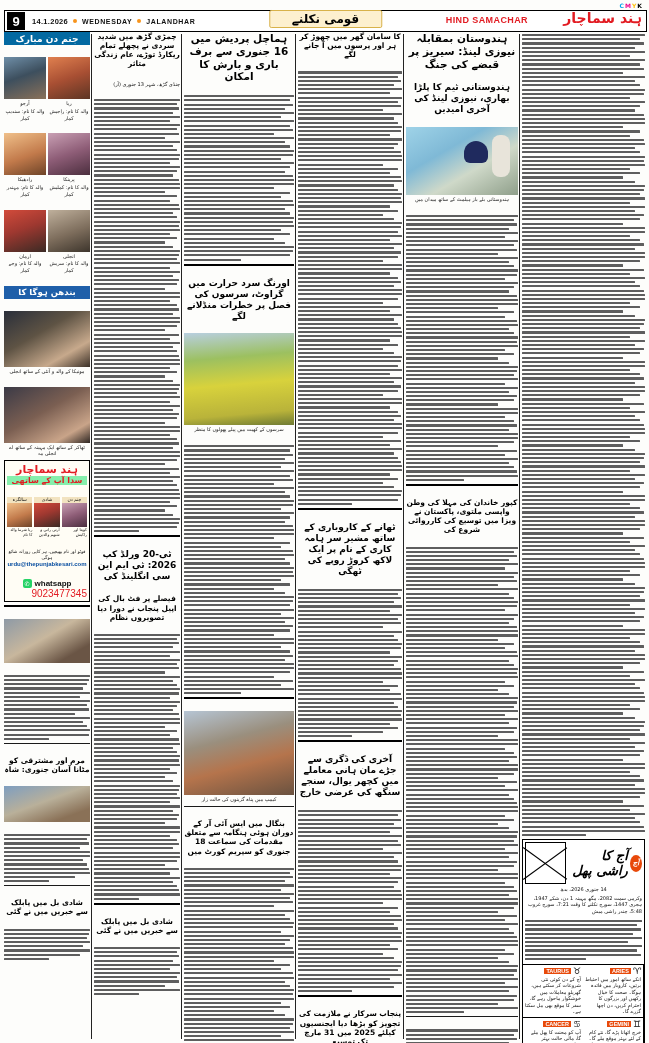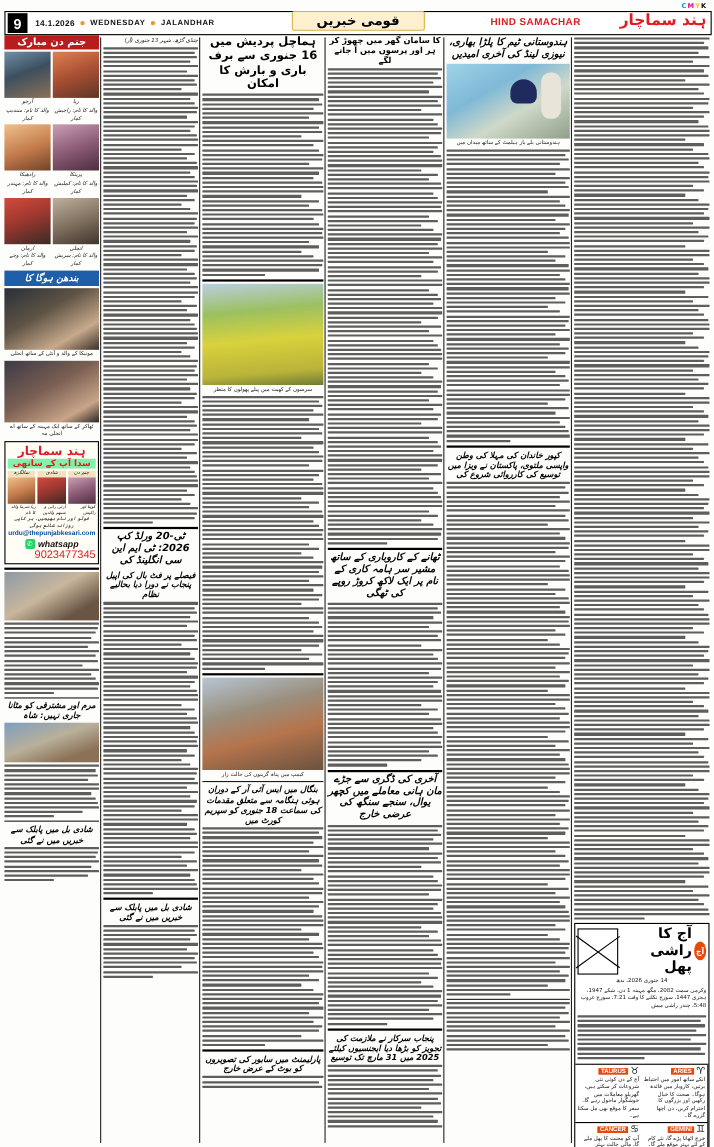--- a/index.html
+++ b/index.html
@@ -36,21 +36,21 @@
   
   .col{position:absolute;top:32px;}
   .c1{left:4px;width:86px;}
   .c2{left:94px;width:86px;}
   .c3{left:184px;width:110px;}
   .c4{left:298px;width:104px;}
   .c5{left:406px;width:112px;}
   .c6{left:522px;width:123px;}
 
   
-  .banner-red{background:#b91c1c;color:#fff;text-align:center;font-weight:bold;font-size:9px;direction:rtl;padding:1.5px 0;}
+  .banner-red{background:#0369a1;color:#fff;text-align:center;font-weight:bold;font-size:9px;direction:rtl;padding:1.5px 0;}
   .banner-blue{background:#1f5fa9;color:#fff;text-align:center;font-weight:bold;font-size:8.5px;direction:rtl;padding:1.5px 0;}
 
   
   .photo{background:#c9c5bd;position:relative;overflow:hidden;}
   .photo.kid1{background:linear-gradient(160deg,#6f8fa8 0%,#3d4f5e 45%,#8a7159 100%);}
   .photo.kid2{background:linear-gradient(160deg,#e0804f 0%,#a84f33 50%,#5d3524 100%);}
   .photo.kid3{background:linear-gradient(160deg,#f0c08a 0%,#c27a4b 55%,#6e4428 100%);}
   .photo.kid4{background:linear-gradient(160deg,#c9a0b4 0%,#8e5d77 50%,#4b2e3e 100%);}
   .photo.kid5{background:linear-gradient(160deg,#d24b3b 0%,#9e3830 45%,#3b2a24 100%);}
   .photo.kid6{background:linear-gradient(160deg,#bfb09c 0%,#7d6d5c 55%,#3d352c 100%);}
@@ -62,21 +62,21 @@
   .photo.leader{background:linear-gradient(150deg,#8e9aa6 0%,#c8b79d 45%,#6a5545 80%);}
   .photo.boat{background:linear-gradient(160deg,#7e9ec0 0%,#b9b09a 45%,#8a7157 80%);}
 
   .cap{font-size:5px;direction:rtl;text-align:center;line-height:1.35;color:#222;margin-top:1px;}
   .h-md{font-size:10.5px;text-align:center;}
   .h-sm{font-size:9px;}
   .h-xs{font-size:7.5px;}
 
   
   .horo{border:1px solid #000;background:#fff;}
-  .horo-head{display:flex;align-items:center;justify-content:space-between;padding:2px;}
+  .horo-head{display:flex;align-items:center;justify-content:space-between;padding:2px;font-style:italic;}
   .kundli{width:54px;height:40px;border:1px solid #000;position:relative;background:#fff;}
   .kundli:before,.kundli:after{content:"";position:absolute;background:#000;}
   .kundli:before{width:140%;height:1px;left:-20%;top:50%;transform:rotate(36deg);}
   .kundli:after{width:140%;height:1px;left:-20%;top:50%;transform:rotate(-36deg);}
   .kundli i{position:absolute;background:#000;}
   .kundli i.a{width:100%;height:1px;top:50%;left:0;opacity:0;}
   .aaj{font-size:13px;font-weight:bold;color:#000;direction:rtl;}
   .aaj-badge{width:17px;height:17px;border-radius:50%;background:#e8490a;color:#fff;font-size:7px;display:flex;align-items:center;justify-content:center;font-weight:bold;}
   .zrow{display:flex;border-top:1px solid #000;}
   .zcell{flex:1;padding:2px;position:relative;min-height:44px;}
@@ -90,41 +90,41 @@
   .ad-logo{text-align:center;font-size:11px;font-weight:bold;color:#e21b22;direction:rtl;}
   .ad-sub{text-align:center;font-size:8px;font-weight:bold;color:#e21b22;direction:rtl;background:#86efac;}
   .ad-mail{text-align:center;font-size:6px;color:#0a4fa0;font-weight:bold;font-family:"Liberation Sans",sans-serif;word-break:break-all;}
   .wa{display:flex;align-items:center;justify-content:center;gap:3px;}
   .wa-ic{width:9px;height:9px;border-radius:2px;background:#25d366;color:#fff;font-size:6px;display:flex;align-items:center;justify-content:center;}
   .wa-tx{font-size:8px;font-weight:bold;font-family:"Liberation Sans",sans-serif;}
   .ad-num{text-align:right;font-size:10px;font-weight:normal;color:#e21b22;font-family:"Liberation Sans",sans-serif;}
 
   .flexrow{display:flex;gap:2px;}
   .pad2{padding:2px;}
-  .mt2{margin-top:2px;font-style:italic;}.mt3{margin-top:3px;}
+  .mt2{margin-top:12px;}.mt3{margin-top:3px;}
   .center{text-align:center;}
   .tiny{font-size:5px;direction:rtl;line-height:1.3;}
 </style>
 </head>
 <body>
 
 <div class="page">
 
   <div class="cmyk">
     <span class="c-c">C</span><span class="c-m">M</span><span class="c-y">Y</span><span class="c-k">K</span>
   </div>
 
   <div class="mast">
     <div class="pageno">9</div>
     <div class="mdate">14.1.2026</div>
     <div class="dot"></div>
     <div class="mday">WEDNESDAY</div>
     <div class="dot"></div>
     <div class="mcity">JALANDHAR</div>
-    <div class="qaumi">قومی خبریں</div>
+    <div class="qaumi">قومی نکلنے</div>
     <div class="hs-en">HIND SAMACHAR</div>
     <div class="hs-ur">ہند سماچار</div>
   </div>
 
   <div class="vrule" style="left:91px;top:34px;height:1005px;"></div>
   <div class="vrule" style="left:181px;top:34px;height:1005px;"></div>
   <div class="vrule" style="left:295px;top:34px;height:1005px;"></div>
   <div class="vrule" style="left:403px;top:34px;height:1005px;"></div>
   <div class="vrule" style="left:519px;top:34px;height:1005px;"></div>
 
@@ -220,21 +220,21 @@
       <span class="ln s3"></span>
         <span class="ln s8"></span>
         <span class="ln s1"></span>
         <span class="ln s4"></span>
       <span class="ln s2"></span>
         <span class="ln s6"></span>
         <span class="ln s3"></span>
         <span class="ln last"></span>
     </div>
     <div class="rule mt3"></div>
-    <div class="hdl h-xs mt2">مرم اور مشترقی کو مٹانا جاری نہیں: شاہ</div>
+    <div class="hdl h-xs mt2">مرم اور مشترقی کو مٹانا آسان جنوری: شاہ</div>
     <div class="photo boat mt2" style="height:36px"></div>
     <div class="body-lines mt2">
       <span class="ln s1"></span>
         <span class="ln s2"></span>
         <span class="ln s3"></span>
         <span class="ln s5"></span>
       <span class="ln s1"></span>
         <span class="ln s6"></span>
         <span class="ln s4"></span>
         <span class="ln s2"></span>
@@ -251,20 +251,21 @@
         <span class="ln s2"></span>
         <span class="ln s6"></span>
       <span class="ln s4"></span>
         <span class="ln s1"></span>
         <span class="ln s5"></span>
         <span class="ln last"></span>
     </div>
   </div>
 
   <div class="col c2">
+    <div class="hdl h-xs">چمڑی گڑھ میں شدید سردی نے پچھلے تمام ریکارڈ توڑے، عام زندگی متاثر</div>
     <div class="tiny mt2">چنڈی گڑھ، شہر 13 جنوری (آر)</div>
     <div class="body-lines mt2">
       <span class="ln s1"></span>
         <span class="ln s2"></span>
         <span class="ln s3"></span>
         <span class="ln s4"></span>
       <span class="ln s1"></span>
         <span class="ln s5"></span>
         <span class="ln s6"></span>
         <span class="ln s2"></span>
@@ -361,21 +362,21 @@
         <span class="ln s8"></span>
         <span class="ln s4"></span>
       <span class="ln s1"></span>
         <span class="ln s3"></span>
         <span class="ln s2"></span>
         <span class="ln last"></span>
     </div>
 
     <div class="rule2 mt3"></div>
     <div class="hdl h-sm mt2">ٹی-20 ورلڈ کپ 2026: ٹی ایم این سی انگلینڈ کی</div>
-    <div class="hdl h-xs mt2">فیصلے پر فٹ بال کی اپیل پنجاب نے دورا دیا بحالیے نظام</div>
+    <div class="hdl h-xs mt2">فیصلے پر فٹ بال کی اپیل پنجاب نے دورا دیا تصویروں نظام</div>
     <div class="body-lines mt2">
       <span class="ln s1"></span>
         <span class="ln s2"></span>
         <span class="ln s3"></span>
         <span class="ln s4"></span>
       <span class="ln s1"></span>
         <span class="ln s5"></span>
         <span class="ln s6"></span>
         <span class="ln s2"></span>
       <span class="ln s3"></span>
@@ -493,20 +494,21 @@
         <span class="ln s2"></span>
         <span class="ln s8"></span>
         <span class="ln s4"></span>
       <span class="ln s1"></span>
         <span class="ln s3"></span>
         <span class="ln s2"></span>
         <span class="ln last"></span>
     </div>
 
     <div class="rule2 mt3"></div>
+    <div class="hdl h-sm mt2">اورنگ سرد حرارت میں گراوٹ، سرسوں کی فصل پر خطرات منڈلانے لگے</div>
     <div class="photo field mt2" style="height:92px"></div>
     <div class="cap">سرسوں کے کھیت میں پیلے پھولوں کا منظر</div>
     <div class="body-lines mt2">
       <span class="ln s1"></span>
         <span class="ln s2"></span>
         <span class="ln s3"></span>
         <span class="ln s4"></span>
       <span class="ln s1"></span>
         <span class="ln s5"></span>
         <span class="ln s6"></span>
@@ -846,20 +848,21 @@
         <span class="ln s8"></span>
         <span class="ln s1"></span>
         <span class="ln s4"></span>
       <span class="ln s2"></span>
         <span class="ln s6"></span>
 
     </div>
   </div>
 
   <div class="col c5">
+    <div class="hdl h-md">ہندوستان بمقابلہ نیوزی لینڈ: سیریز پر قبضے کی جنگ</div>
     <div class="hdl h-sm mt2">ہندوستانی ٹیم کا پلڑا بھاری، نیوزی لینڈ کی آخری امیدیں</div>
     <div class="photo cricket mt2" style="height:68px">
       <div style="position:absolute;right:30px;top:14px;width:24px;height:22px;background:#1f2a5e;border-radius:12px 12px 6px 6px;"></div>
       <div style="position:absolute;right:8px;top:8px;width:18px;height:42px;background:#e8e4da;border-radius:8px;"></div>
     </div>
     <div class="cap">ہندوستانی بلے باز ہیلمٹ کے ساتھ میدان میں</div>
     <div class="body-lines mt2">
       <span class="ln s1"></span>
         <span class="ln s2"></span>
         <span class="ln s3"></span>

